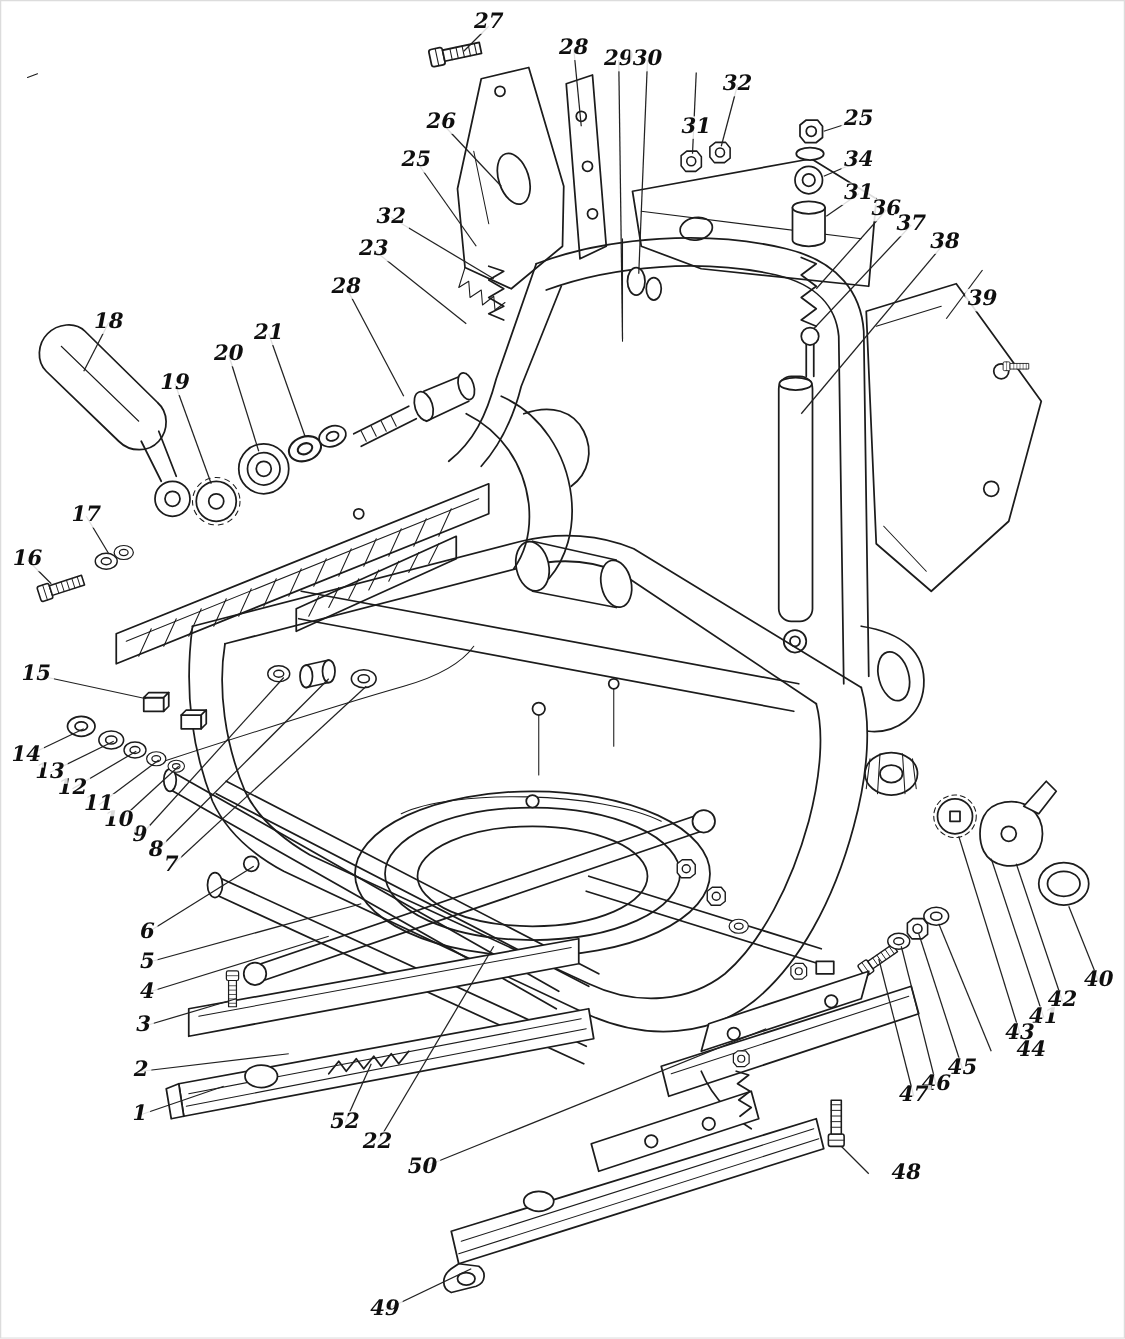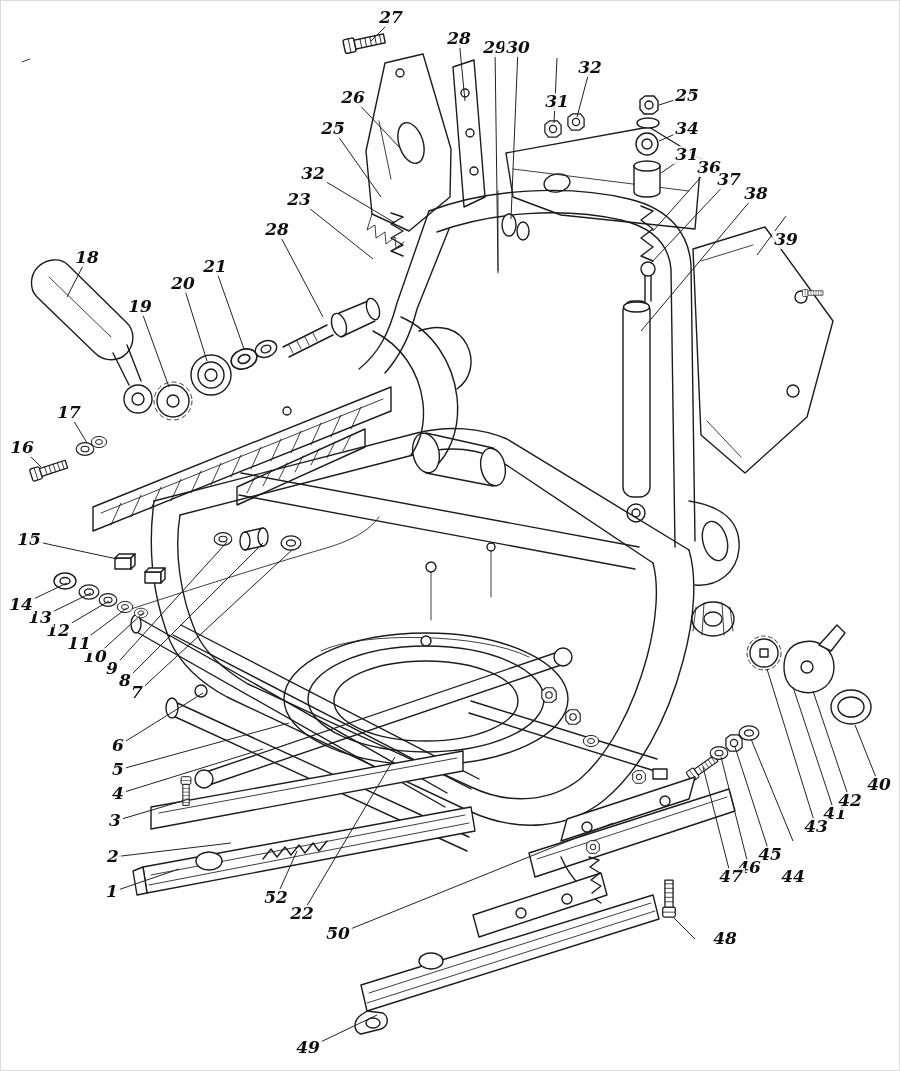--- a/index.html
+++ b/index.html
@@ -399,21 +399,21 @@
       <span class="callout" style="left: 686px; top: 128px;">34</span>
       <span class="callout" style="left: 686px; top: 154px;">31</span>
       <span class="callout" style="left: 708px; top: 167px;">36</span>
       <span class="callout" style="left: 728px; top: 179px;">37</span>
       <span class="callout" style="left: 755px; top: 193px;">38</span>
       <span class="callout" style="left: 785px; top: 215px; margin-top: 24px;">39</span>
       <span class="callout" style="left: 878px; top: 784px;">40</span>
       <span class="callout" style="left: 834px; top: 813px;">41</span>
       <span class="callout" style="left: 849px; top: 800px;">42</span>
       <span class="callout" style="left: 815px; top: 826px;">43</span>
-      <span class="callout" style="left: 792px; top: 840px; margin-top: 36px;">44</span>
+      <span class="callout" style="left: 824px; top: 840px;">44</span>
       <span class="callout" style="left: 769px; top: 854px;">45</span>
       <span class="callout" style="left: 748px; top: 867px;">46</span>
       <span class="callout" style="left: 730px; top: 876px;">47</span>
       <span class="callout" style="left: 724px; top: 938px;">48</span>
       <span class="callout" style="left: 307px; top: 1047px;">49</span>
       <span class="callout" style="left: 337px; top: 933px;">50</span>
       <span class="callout" style="left: 301px; top: 913px;">22</span>
       <span class="callout" style="left: 275px; top: 897px;">52</span>
     </div>
 </div>

